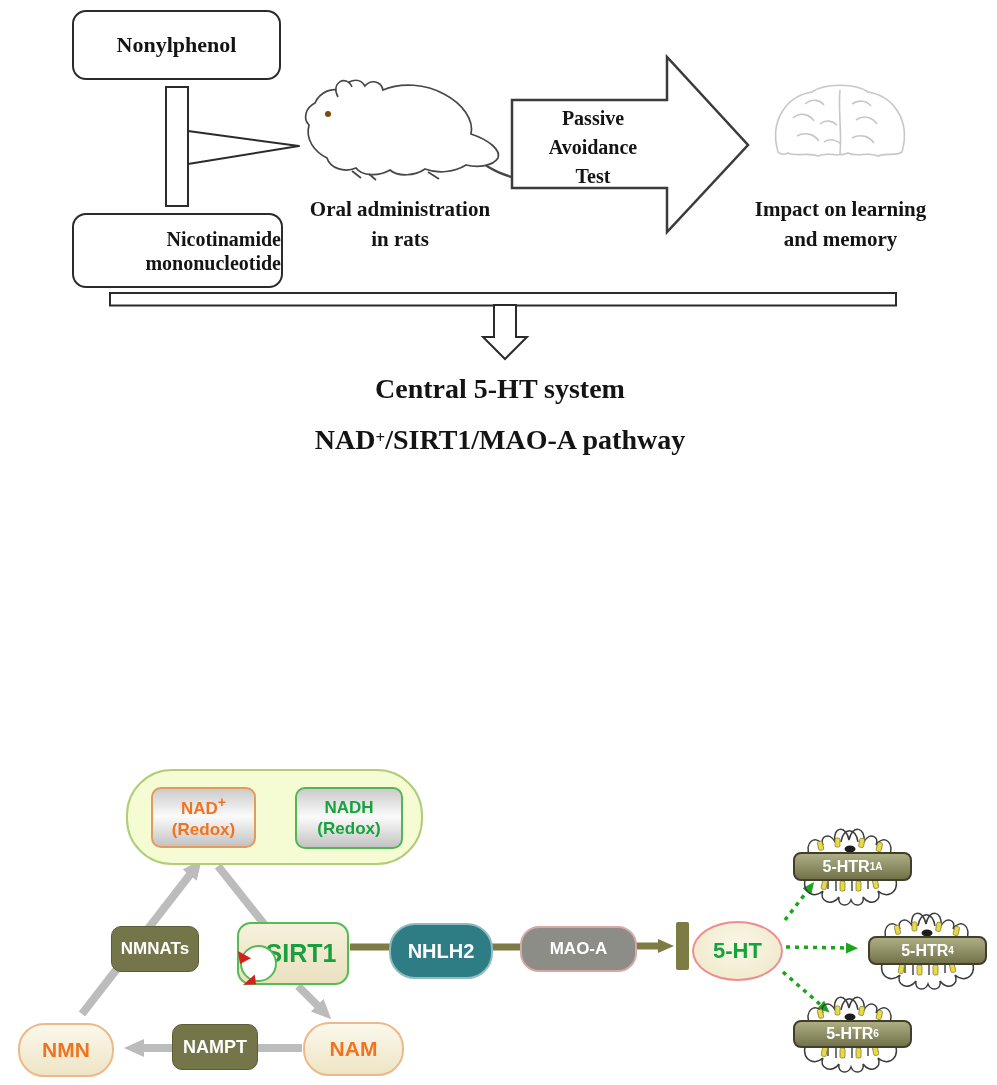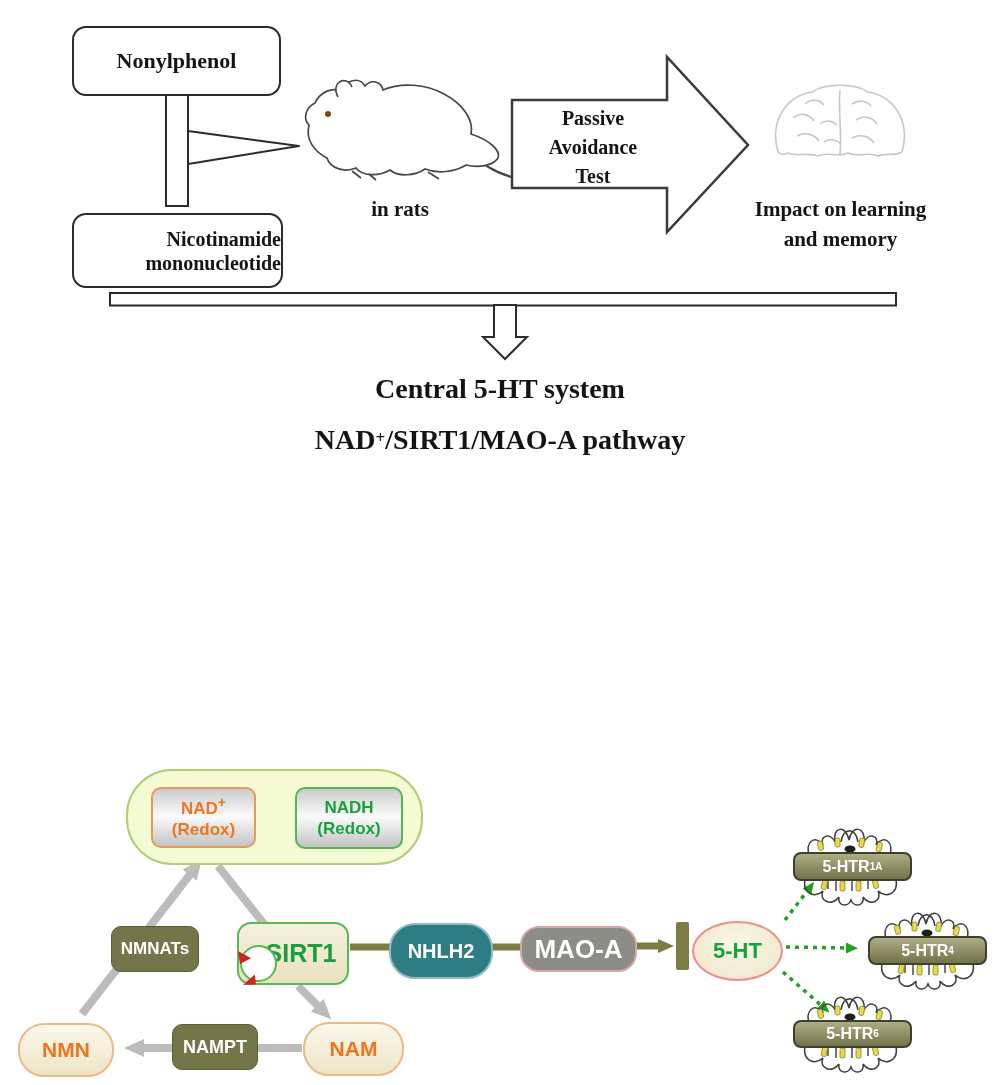--- a/index.html
+++ b/index.html
@@ -4,21 +4,21 @@
 <style>
   html,body{margin:0;padding:0;background:#fff;}
   #canvas{position:relative;width:997px;height:1085px;background:#fff;overflow:hidden;
           font-family:"Liberation Sans",sans-serif;}
   svg.layer{position:absolute;left:0;top:0;pointer-events:none;}
 
   
   .tbox{position:absolute;background:#fff;border:2.5px solid #2b2b2b;border-radius:14px;
         display:flex;flex-direction:column;align-items:center;justify-content:center;
         font-family:"Liberation Serif",serif;font-weight:bold;color:#141414;text-align:center;}
-  #nonylphenol-box{left:72px;top:26px;width:205px;height:66px;font-size:22px;}
+  #nonylphenol-box{left:72px;top:10px;width:205px;height:66px;font-size:22px;}
   #nicotinamide-box{left:72px;top:213px;width:207px;height:71px;font-size:20px;line-height:1.2;align-items:flex-end;}
   .serif-label{position:absolute;font-family:"Liberation Serif",serif;font-weight:bold;
                color:#141414;text-align:center;}
   #oral-label{left:280px;top:194px;width:240px;font-size:21px;line-height:30px;}
   #passive-label{left:517px;top:104px;width:152px;font-size:20px;line-height:29px;text-align:center;}
   #impact-label{left:718px;top:194px;width:245px;font-size:21px;line-height:30px;}
   #central-title{left:250px;top:373px;width:500px;font-size:28px;}
   #pathway-title{left:250px;top:424px;width:500px;font-size:28px;}
   #pathway-title sup{font-size:17px;vertical-align:6px;}
 
@@ -39,21 +39,21 @@
   #nmn-box{left:18px;top:1023px;width:92px;height:50px;font-size:21px;}
   #nam-box{left:303px;top:1022px;width:97px;height:50px;font-size:21px;}
   #sirt1-box{left:237px;top:922px;width:112px;height:63px;background:linear-gradient(180deg,#f6f1dd,#eae1bf);
              border:2px solid #55bb55;border-radius:14px;color:#1b9e3e;font-size:25px;
              padding-left:16px;box-sizing:border-box;}
   #sirt1-notch{position:absolute;left:240px;top:945px;width:33px;height:33px;border-radius:50%;
                background:#fff;border:2px solid #55bb55;}
   #nhlh2-box{left:389px;top:923px;width:100px;height:52px;background:#2e7d84;
              border:2px solid #8fbcc0;border-radius:26px;color:#fff;font-size:20px;}
   #maoa-box{left:520px;top:926px;width:113px;height:42px;background:#8d8d87;
-            border:2px solid #d6a8a8;border-radius:19px;color:#fff;font-size:26px;}
+            border:2px solid #d6a8a8;border-radius:19px;color:#fff;font-size:17px;}
   #serotonin-node{left:692px;top:921px;width:87px;height:56px;border-radius:50%;
                   background:radial-gradient(ellipse at 50% 40%,#faf7e6,#eee6c8);
                   border:2px solid #ef8e8e;color:#17a33c;font-size:22px;}
   .receptor{position:absolute;width:115px;height:25px;border-radius:8px;
             background:linear-gradient(180deg,#aeae85,#73734b);border:2px solid #3f3f2c;
             color:#fff;font-weight:bold;font-size:16px;display:flex;align-items:center;
             justify-content:center;}
   .receptor sub{font-size:10px;vertical-align:-3px;line-height:0;}
   #receptor-1a{left:793px;top:852px;}
   #receptor-4{left:868px;top:936px;}
@@ -162,20 +162,21 @@
   </svg>
 
   <div class="tbox" id="nonylphenol-box">
     <span>Nonylphenol</span>
   </div>
   <div class="tbox" id="nicotinamide-box">
     <span>Nicotinamide</span>
     <span>mononucleotide</span>
   </div>
   <div class="serif-label" id="oral-label">
+    <div>Oral administration</div>
     <div>in rats</div>
   </div>
   <div class="serif-label" id="passive-label">
     <div>Passive</div>
     <div>Avoidance</div>
     <div>Test</div>
   </div>
   <div class="serif-label" id="impact-label">
     <div>Impact on learning</div>
     <div>and memory</div>

